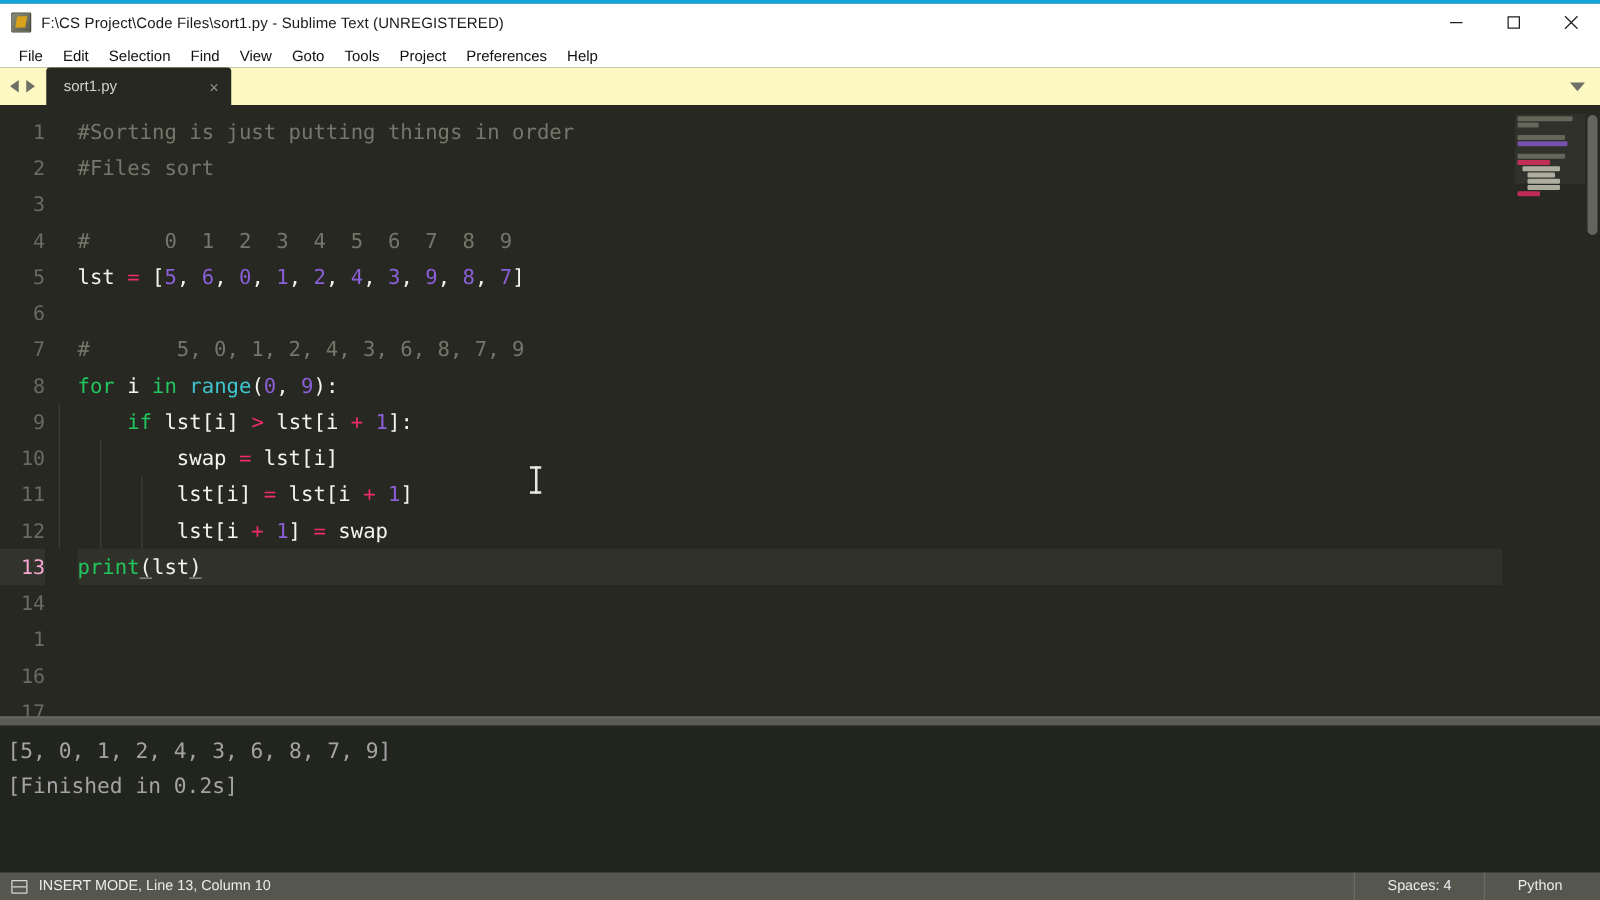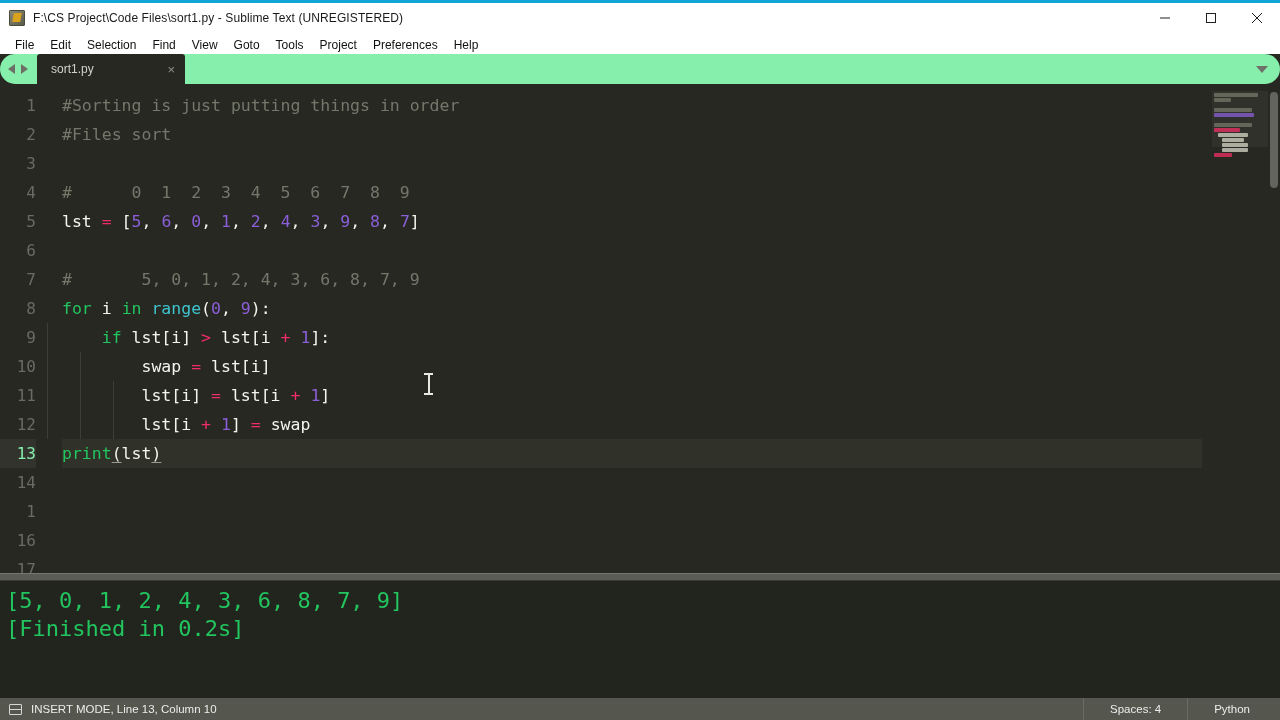--- a/index.html
+++ b/index.html
@@ -94,26 +94,25 @@
     font-size: 12px;
     color: #101010;
     padding: 2px 8px;
     white-space: nowrap;
     font-family: "Liberation Sans", sans-serif;
   }
 
   
   .tabbar {
     height: 30px;
-    background: #86efac;
+    background: #fef9c3;
     display: flex;
     align-items: flex-end;
     flex: 0 0 auto;
     position: relative;
-    border-radius: 15px;
   }
   .tab-nav {
     display: flex;
     align-items: center;
     gap: 6px;
     padding: 0 9px 8px 8px;
     height: 100%;
     box-sizing: border-box;
     align-self: center;
     padding-bottom: 0;
@@ -191,21 +190,21 @@
     z-index: 2;
   }
   .gline {
     height: 29px;
     line-height: 29px;
     font-family: "DejaVu Sans Mono", monospace;
     font-size: 16px;
     color: #6a6b63;
   }
   .gline.active {
-    color: #86efac;
+    color: #f9a8d4;
     background: #32332c;
   }
   .code-lines {
     flex: 1 1 auto;
     position: relative;
     padding-left: 15px;
   }
   .cline {
     height: 29px;
     line-height: 29px;
@@ -285,23 +284,23 @@
   
   .output-panel {
     flex: 1 1 auto;
     background: #22241e;
     padding: 6px 0 0 6px;
     overflow: hidden;
     position: relative;
   }
   .oline {
     font-family: "DejaVu Sans Mono", monospace;
-    font-size: 22px;
+    font-size: 17px;
     line-height: 28px;
-    color: #22c55e;
+    color: #a3a3a3;
     white-space: pre;
   }
 
   
   .statusbar {
     height: 22px;
     background: #55574e;
     display: flex;
     align-items: center;
     flex: 0 0 auto;

